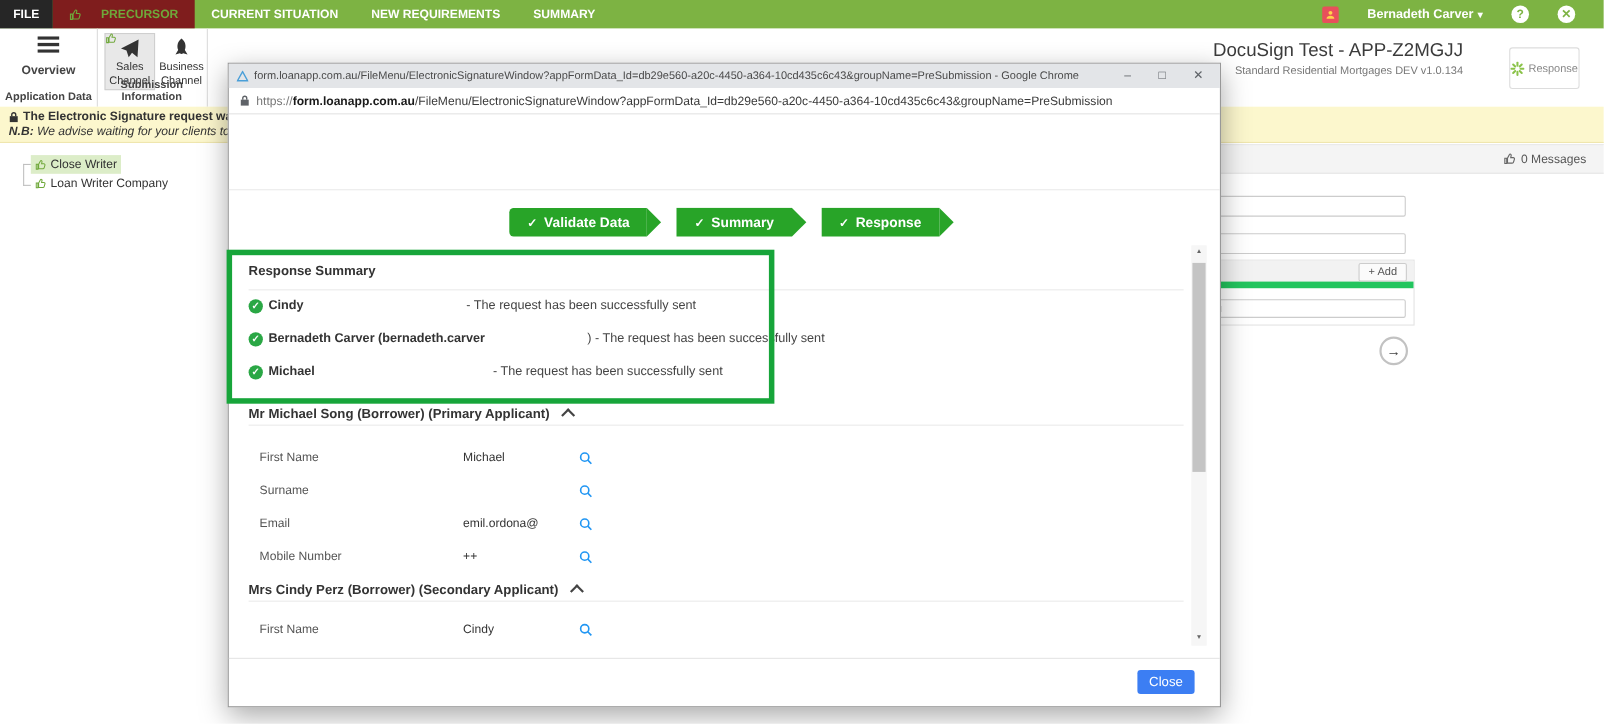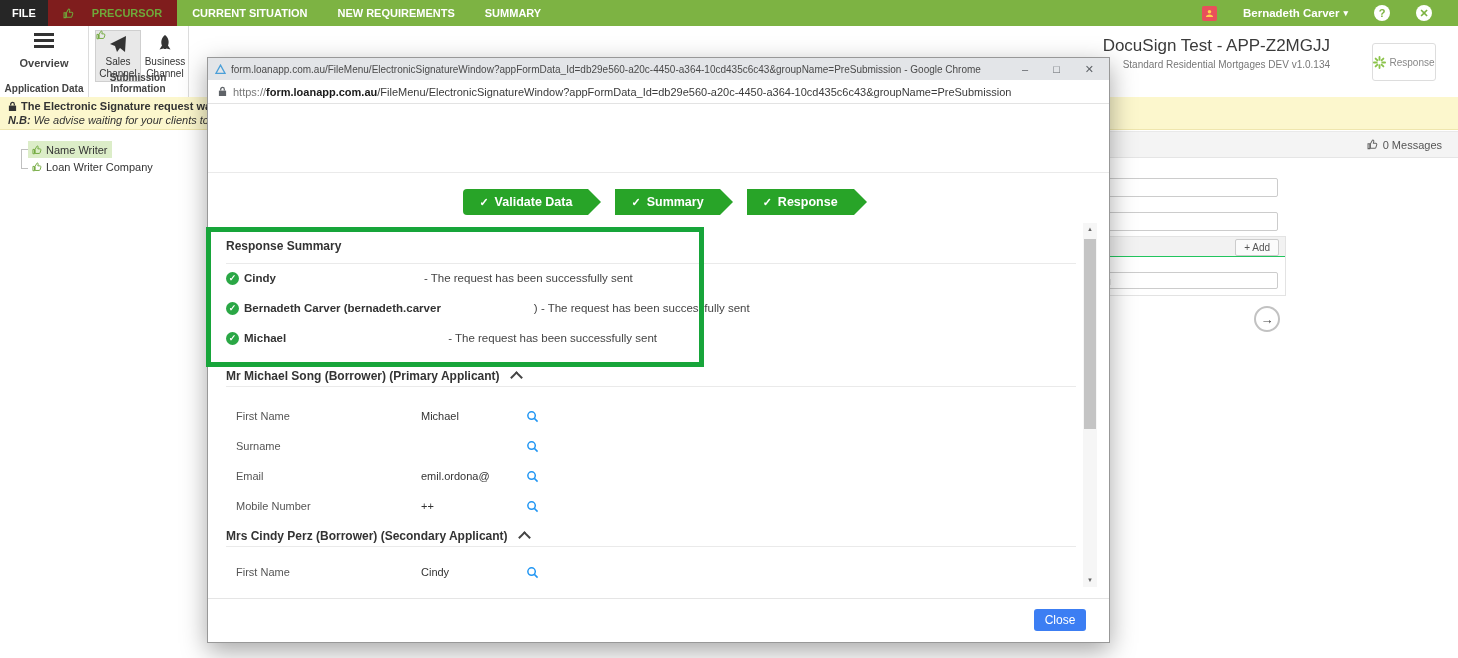--- a/index.html
+++ b/index.html
@@ -49,21 +49,21 @@
   
   .tree{position:absolute;left:16px;top:141px;width:220px;font-size:11px;color:#333;}
   .tree .titem{display:flex;align-items:center;gap:4px;margin-left:12px;height:17px;padding:0 4px;width:max-content;cursor:pointer;}
   .tree .titem.sel{background:#dcedc8;}
   .tree .vline{position:absolute;left:5px;top:8px;width:1px;height:20px;background:#c0c0c0;}
   .tree .hline{position:absolute;left:5px;width:7px;height:1px;background:#c0c0c0;}
 
   
   .sp-input{position:absolute;background:#fff;border:1px solid #ccc;border-radius:2px;box-sizing:border-box;}
   .sp-box{position:absolute;left:1000px;top:236px;width:286px;height:60px;border:1px solid #e3e3e3;background:#fff;box-sizing:border-box;}
-  .sp-box-header{height:19px;background:#f2f2f2;border-bottom:1px solid #22c55e;position:relative;}
+  .sp-box-header{height:19px;background:#f2f2f2;border-bottom:6px solid #22c55e;position:relative;}
   .sp-add{position:absolute;right:6px;top:2px;height:15px;line-height:15px;padding:0 8px;border:1px solid #ccc;background:#fbfbfb;border-radius:2px;font-size:10px;color:#555;cursor:pointer;}
   .sp-input3{position:absolute;left:1100px;top:272px;width:178px;height:17px;border:1px solid #ccc;border-radius:2px;font-size:10.5px;color:#333;line-height:17px;padding-left:4px;background:#fff;box-sizing:border-box;}
   .sp-arrow{position:absolute;left:1254px;top:306px;width:26px;height:26px;border:2px solid #c2c2c2;border-radius:50%;text-align:center;line-height:24px;font-size:13px;color:#444;box-sizing:border-box;cursor:pointer;background:#fff;}
 
   
   .popup{position:absolute;left:207px;top:57px;width:903px;height:586px;background:#fff;border:1px solid #989898;box-shadow:0 8px 24px rgba(0,0,0,.35);z-index:10;box-sizing:border-box;}
   .ptitlebar{height:22px;background:#e3e5e8;display:flex;align-items:center;padding:0 7px;}
   .ptb-title{flex:1;font-size:10px;color:#4a4a4a;white-space:nowrap;overflow:hidden;margin-left:5px;}
   .ptb-controls{display:flex;gap:25px;padding:0 8px;color:#5f6368;font-size:11px;}
   .ptb-controls span{cursor:pointer;line-height:22px;}
@@ -219,21 +219,21 @@
   </div>
 
   <div class="tree">
     <div class="vline"></div>
     <div class="hline" style="top:8px;"></div>
     <div class="hline" style="top:27px;"></div>
     <div class="titem sel">
       <svg width="10" height="10" viewBox="0 0 16 16">
           <path d="M1.5 7h2.5v7H1.5zM5 13.5h6.3c.8 0 1.5-.5 1.7-1.3l1.2-4c.3-1-.5-2-1.5-2H9.3l.6-2.9C10.1 2.4 9.4 1.6 8.6 1.6c-.4 0-.8.2-1 .6L5 7z" fill="none" stroke="#6fa83a" stroke-width="1.5"></path>
         </svg>
-      <span>Name Writer</span>
+      <span>Close Writer</span>
     </div>
     <div class="titem">
       <svg width="10" height="10" viewBox="0 0 16 16">
           <path d="M1.5 7h2.5v7H1.5zM5 13.5h6.3c.8 0 1.5-.5 1.7-1.3l1.2-4c.3-1-.5-2-1.5-2H9.3l.6-2.9C10.1 2.4 9.4 1.6 8.6 1.6c-.4 0-.8.2-1 .6L5 7z" fill="none" stroke="#6fa83a" stroke-width="1.5"></path>
         </svg>
       <span>Loan Writer Company</span>
     </div>
   </div>
 
   <div class="sp-input" style="left:1000px;top:178px;width:278px;height:19px;"></div>

